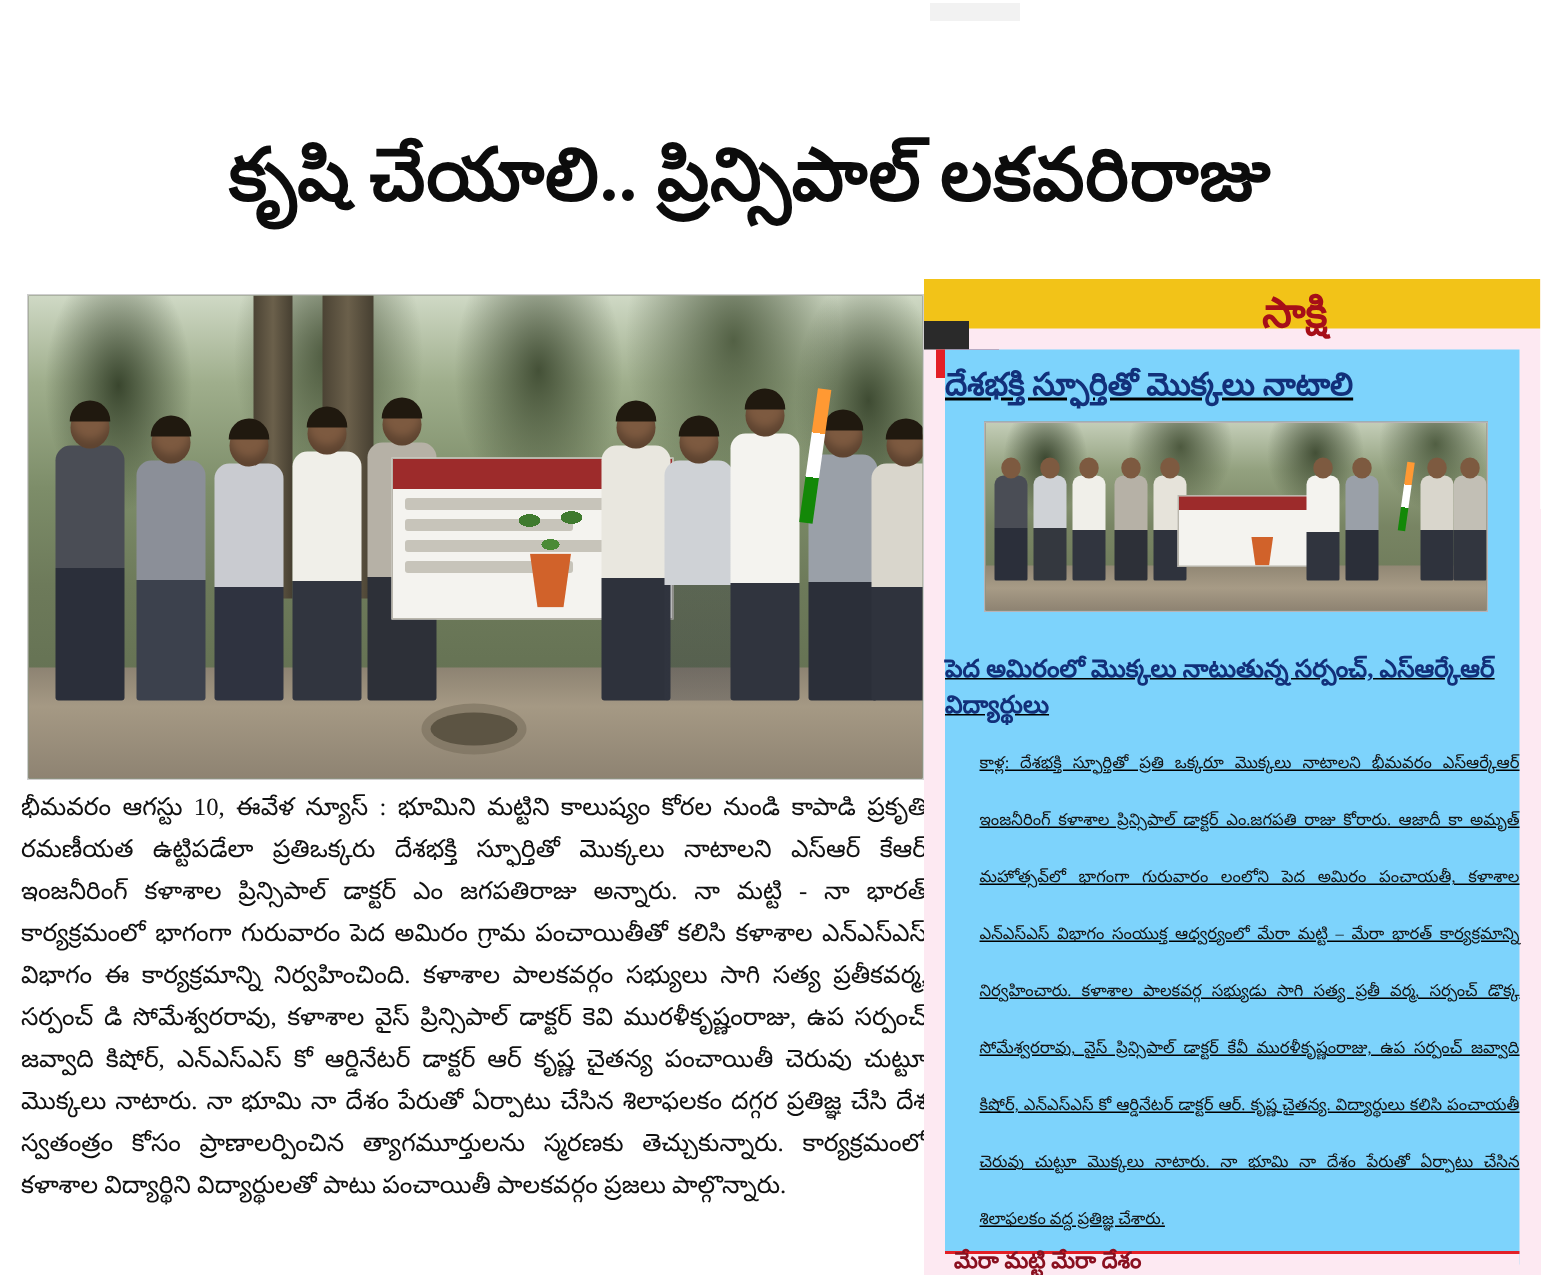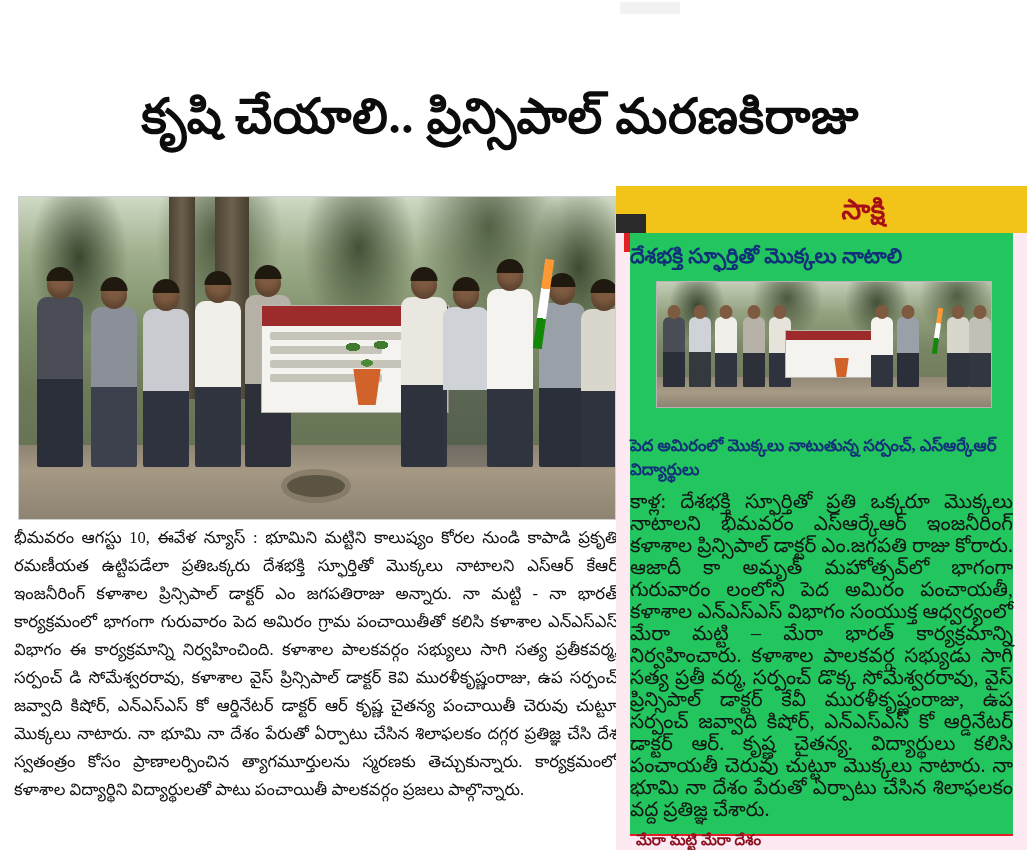--- a/index.html
+++ b/index.html
@@ -208,21 +208,21 @@
     left: 616px;
     width: 411px;
     height: 664px;
     background: #fde9f2;
     overflow: hidden;
   }
   .clip-masthead {
     position: absolute;
     top: 0; left: 0;
     width: 411px;
-    height: 47px;
+    height: 33px;
     background: #f2c318;
   }
   .clip-masthead-title {
     position: absolute;
     right: 142px;
     top: 8px;
     font-family: "Liberation Serif", serif;
     font-size: 28px;
     font-weight: bold;
     color: #a60f18;
@@ -246,21 +246,22 @@
     font-size: 12px;
     font-weight: bold;
     padding: 1px 6px;
   }
   .clip-body {
     position: absolute;
     top: 47px;
     left: 14px;
     width: 383px;
     height: 610px;
-    background: #22c55e;
+    background: #7dd3fc;
+    text-decoration: underline;
   }
   .clip-head {
     margin-top: 8px;
     font-family: "Liberation Serif", serif;
     font-size: 21px;
     font-weight: bold;
     color: #12307a;
     line-height: 30px;
   }
   .clip-photo {
@@ -328,24 +329,25 @@
     margin-top: 26px;
     font-family: "Liberation Serif", serif;
     font-size: 16.5px;
     font-weight: bold;
     color: #12307a;
     line-height: 24px;
   }
   .clip-text {
     margin-top: 8px;
     font-family: "Liberation Serif", serif;
-    font-size: 20px;
-    line-height: 22px;
+    font-size: 11px;
+    line-height: 38px;
     color: #141414;
     text-align: justify;
+    margin-left: 23px;
   }
   .clip-bottom-bar {
     position: absolute;
     left: 14px;
     bottom: 0;
     width: 383px;
     height: 14px;
     background: #fde9f2;
     border-top: 2px solid #e31f26;
   }
@@ -368,21 +370,21 @@
     background: #ffffff;
   }
 </style>
 </head>
 <body>
 
 <div class="page">
 
   <div class="top-artifact"></div>
 
-  <div class="headline-main">కృషి చేయాలి.. ప్రిన్సిపాల్ మరణకిరాజు</div>
+  <div class="headline-main">కృషి చేయాలి.. ప్రిన్సిపాల్ లకవరిరాజు</div>
 
   <div class="main-photo">
     <div class="mp-sky"></div>
     <div class="mp-trees"></div>
     <div class="mp-trunk" style="left:150px;"></div>
     <div class="mp-trunk" style="left:196px;width:34px;"></div>
     <div class="mp-ground"></div>
     <div class="mp-hole"></div>
 
     <div class="mp-person" style="left:18px;background:linear-gradient(180deg,#4a4d55 0 48%,#2b2f3a 48% 100%);">

